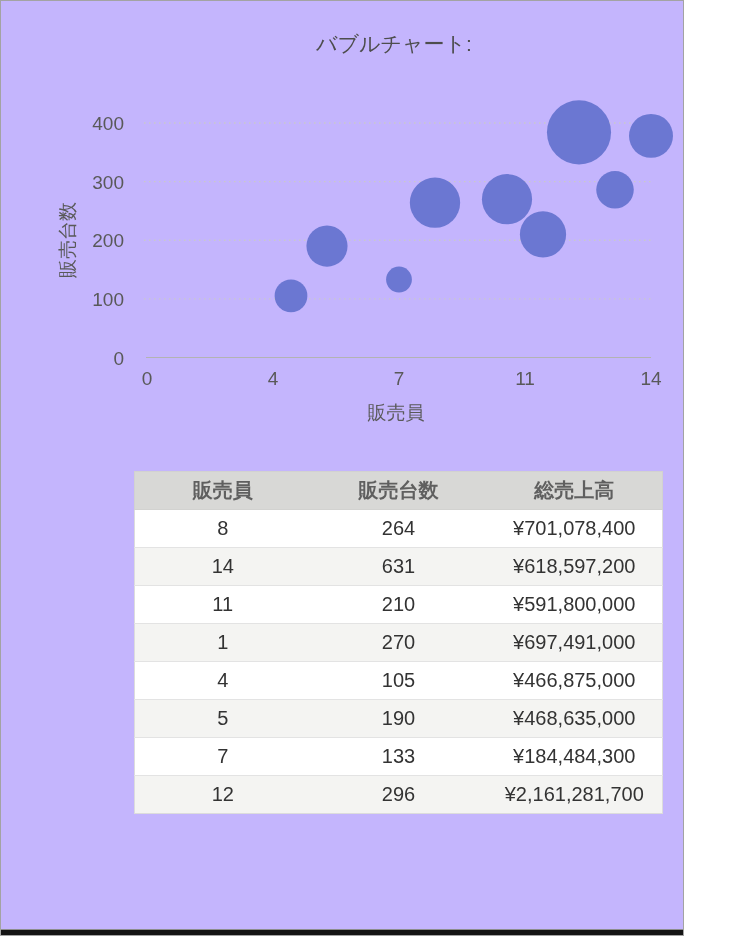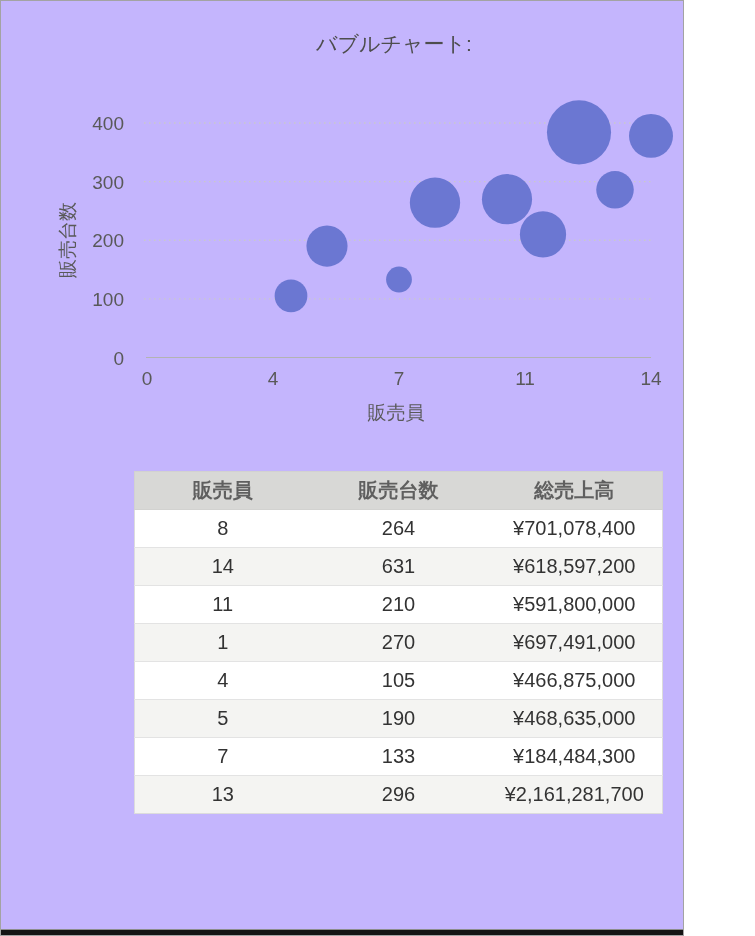--- a/index.html
+++ b/index.html
@@ -163,21 +163,21 @@
           <td>5</td>
           <td>190</td>
           <td>¥468,635,000</td>
         </tr>
         <tr>
           <td>7</td>
           <td>133</td>
           <td>¥184,484,300</td>
         </tr>
         <tr>
-          <td>13</td>
+          <td>12</td>
           <td>296</td>
           <td>¥2,161,281,700</td>
         </tr>
       </tbody>
   </table>
 
   <div class="bottom-bar"></div>
 </div>
 
 </body></html>

